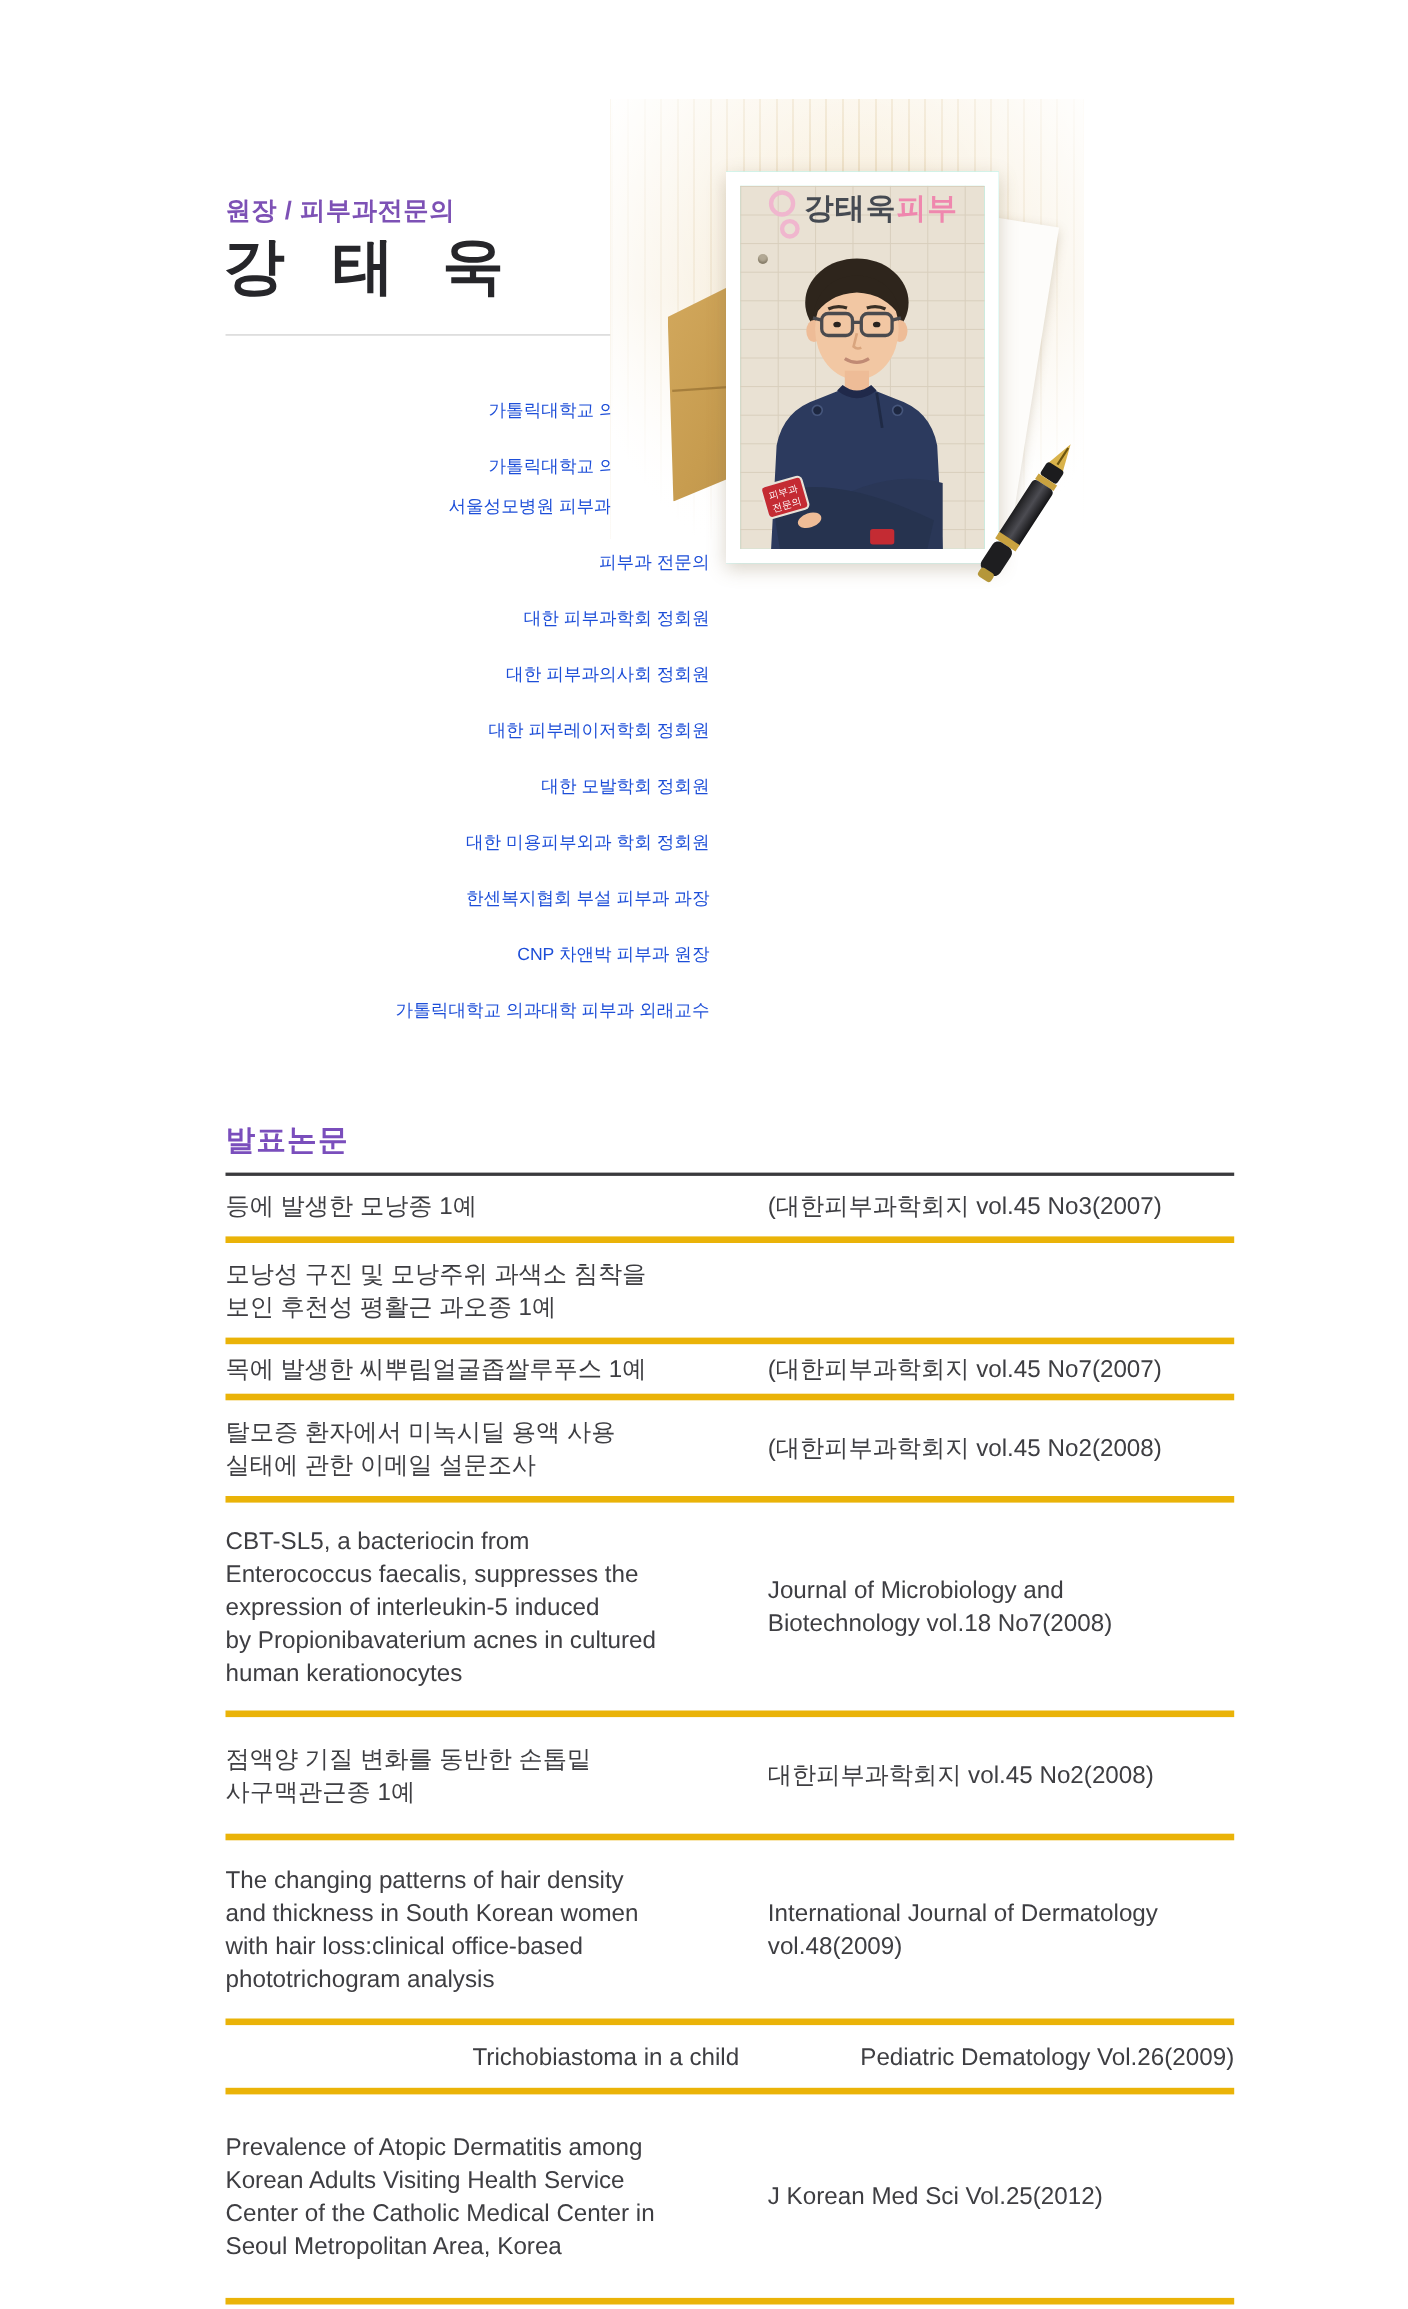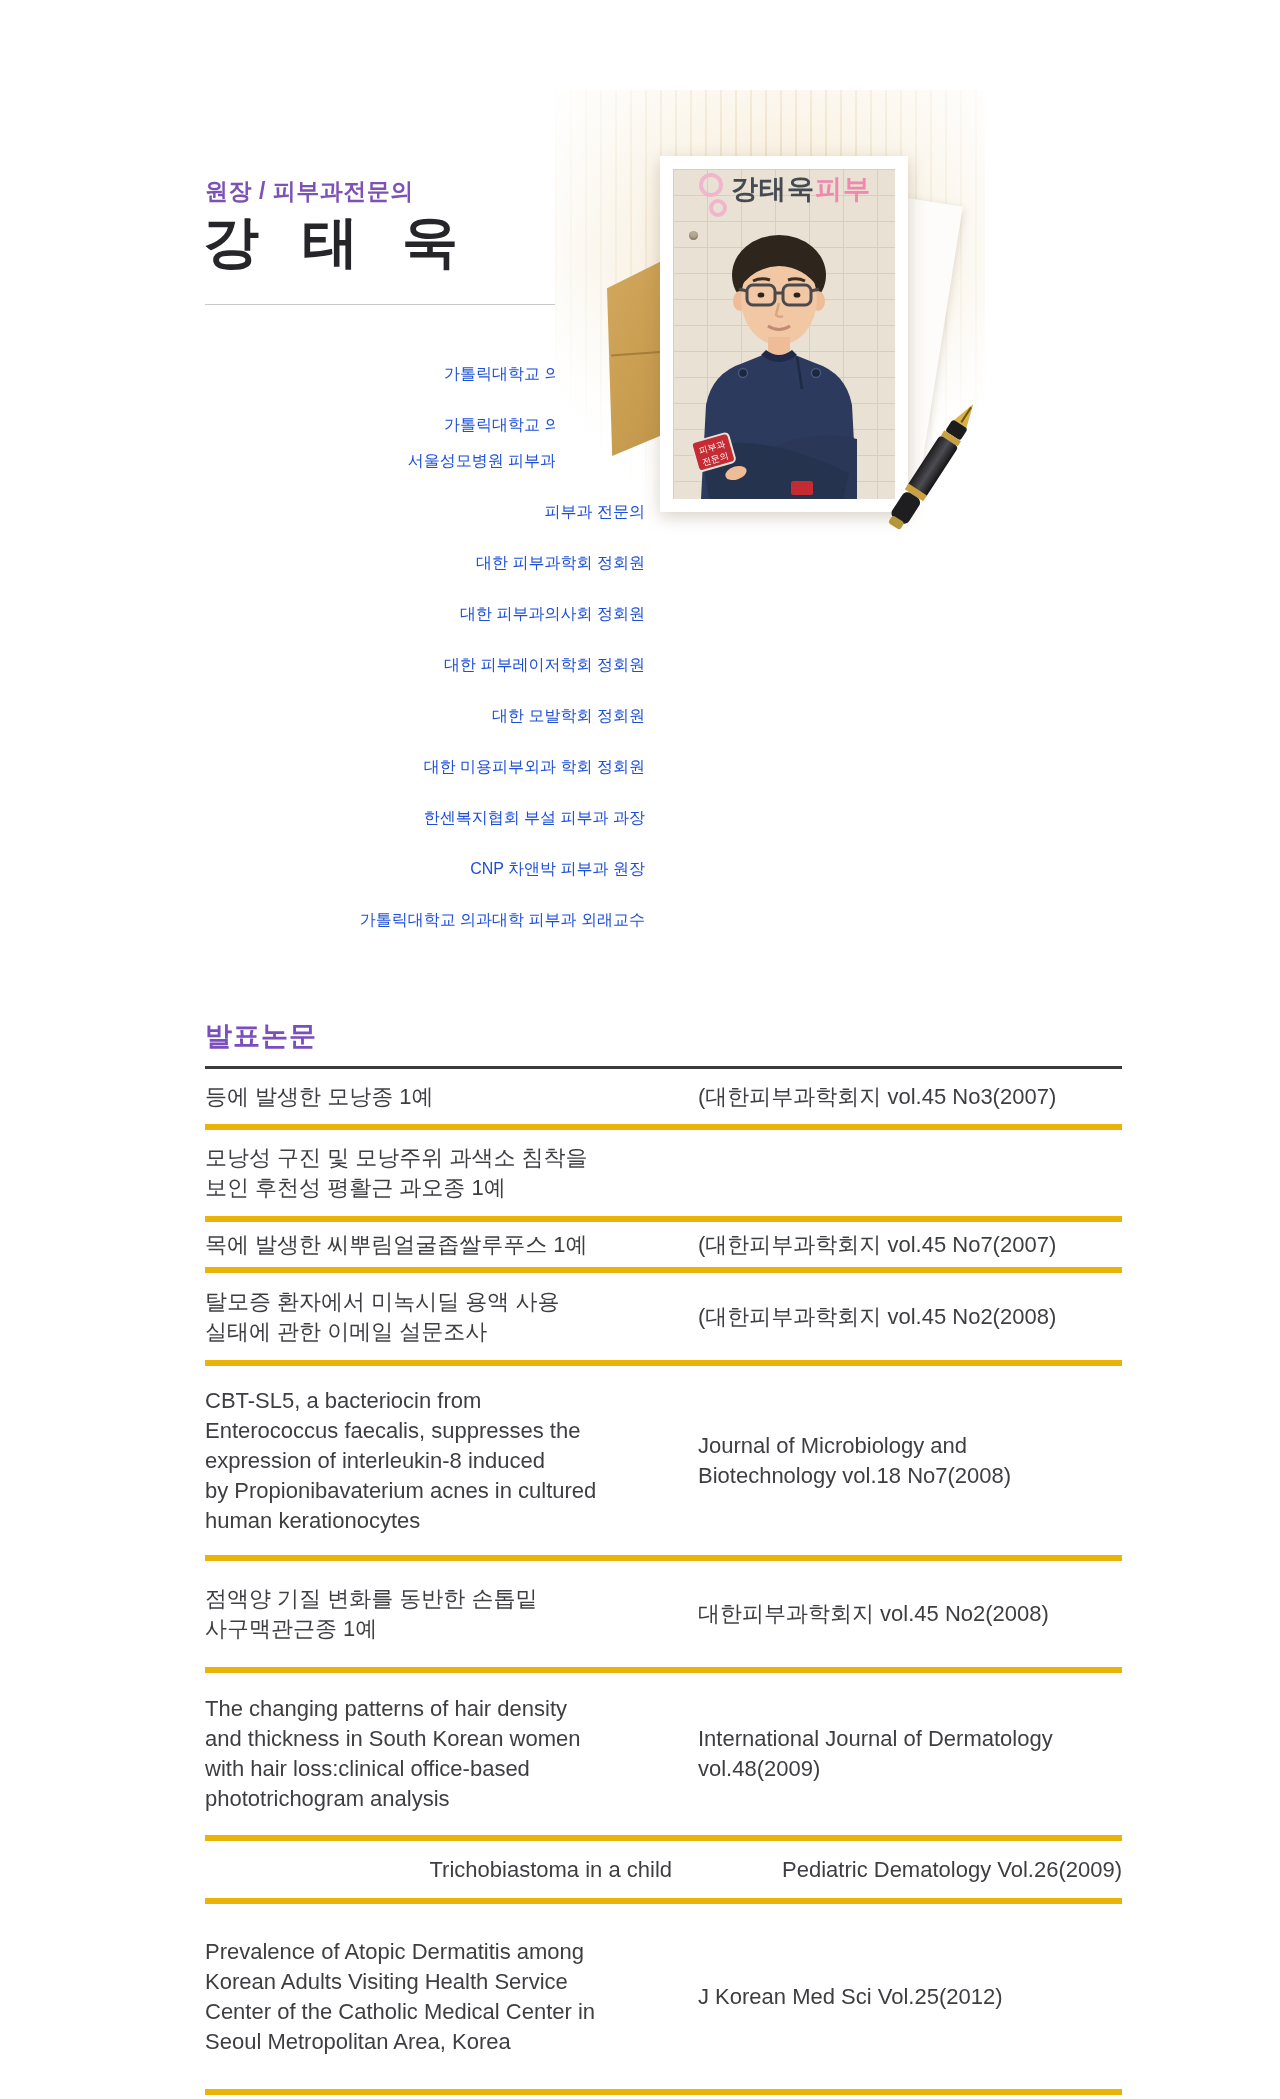--- a/index.html
+++ b/index.html
@@ -237,21 +237,21 @@
       <div class="cell-journal">(대한피부과학회지 vol.45 No7(2007)</div>
     </div>
     <div class="pub-row r4">
       <div class="cell-title">탈모증 환자에서 미녹시딜 용액 사용
 실태에 관한 이메일 설문조사</div>
       <div class="cell-journal">(대한피부과학회지 vol.45 No2(2008)</div>
     </div>
     <div class="pub-row r5">
       <div class="cell-title">CBT-SL5, a bacteriocin from
 Enterococcus faecalis, suppresses the
-expression of interleukin-8 induced
+expression of interleukin-5 induced
 by Propionibavaterium acnes in cultured
 human kerationocytes</div>
       <div class="cell-journal">Journal of Microbiology and
 Biotechnology vol.18 No7(2008)</div>
     </div>
     <div class="pub-row r6">
       <div class="cell-title">점액양 기질 변화를 동반한 손톱밑
 사구맥관근종 1예</div>
       <div class="cell-journal">대한피부과학회지 vol.45 No2(2008)</div>
     </div>

